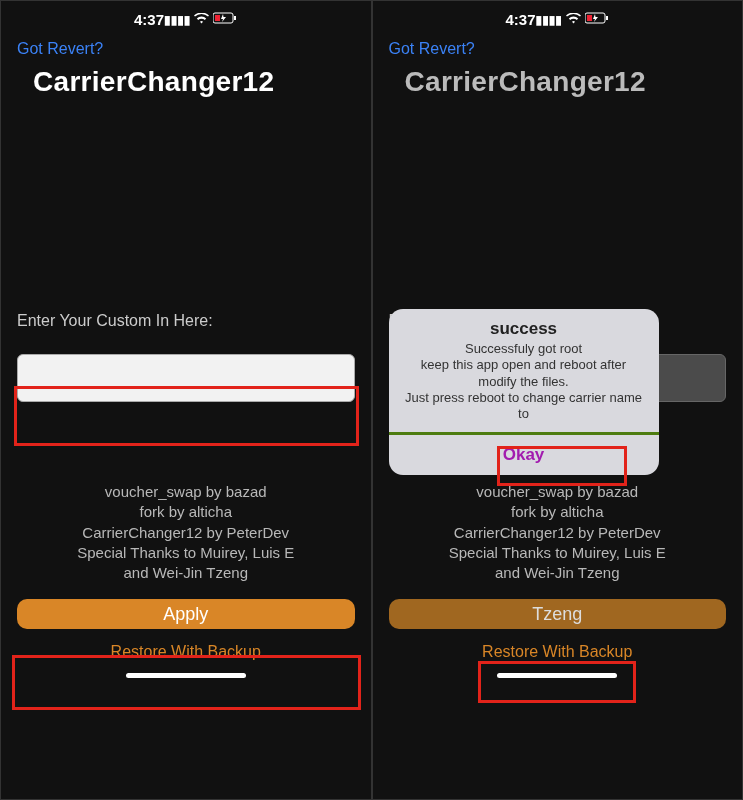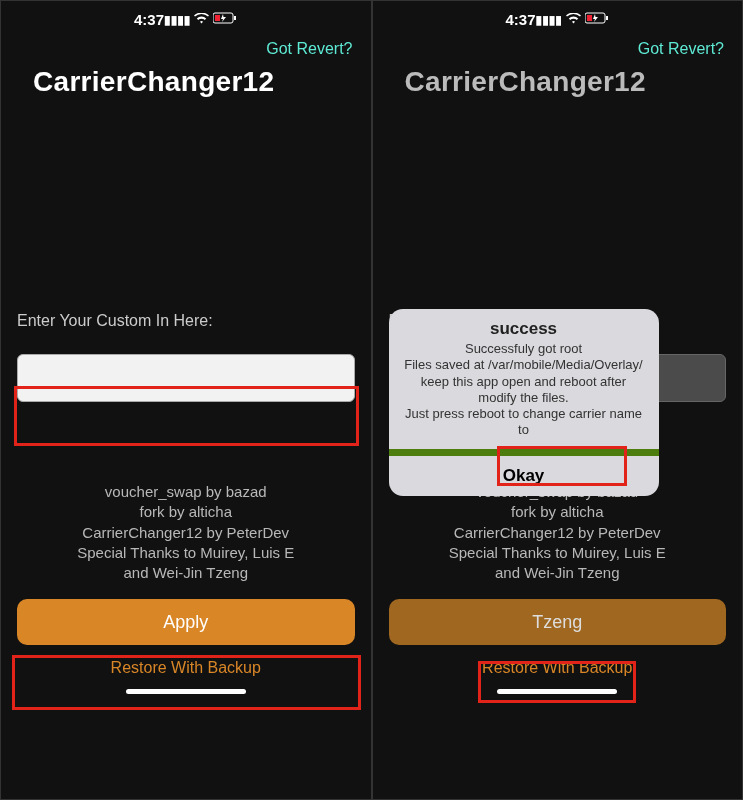--- a/index.html
+++ b/index.html
@@ -26,22 +26,22 @@
     justify-content: center;
     align-items: center;
     font-size: 15px;
     font-weight: 600;
     color: #fff;
     padding: 2px 4px 6px 4px;
   }
   .status-right { display: flex; gap: 4px; align-items: center; }
   .status-right span { font-size: 12px; }
   .got-revert {
-    color: #5eead4;
-    text-align: right;
+    color: #3b82f6;
+    text-align: left;
     font-size: 16px;
     padding: 6px 2px 8px 0;
   }
   .app-title {
     color: #fff;
     font-size: 28px;
     font-weight: 700;
     letter-spacing: 0.3px;
     margin-bottom: 4px;
     margin-left: 16px;
@@ -70,21 +70,21 @@
     line-height: 1.35;
     padding: 0 8px 10px 8px;
   }
   .apply-btn {
     background: #d98627;
     color: #fff;
     font-size: 18px;
     text-align: center;
     border: none;
     border-radius: 10px;
-    height: 46px;
+    height: 30px;
     width: 100%;
     margin-top: 6px;
     cursor: pointer;
   }
   .restore {
     color: #d98627;
     text-align: center;
     font-size: 16px;
     padding: 14px 0 8px 0;
   }
@@ -117,22 +117,22 @@
     font-size: 17px;
     padding: 10px 12px 2px 12px;
   }
   .dialog-body {
     font-size: 13px;
     line-height: 1.25;
     padding: 0 14px 10px 14px;
     color: #333;
   }
   .dialog-ok {
-    border-top: 7px solid #4d7c0f;
-    color: #000000;
+    border-top: 3px solid #4d7c0f;
+    color: #a21caf;
     font-size: 17px;
     font-weight: 600;
     padding: 10px 0;
     cursor: pointer;
   }
   .grey-input {
     width: 100%;
     height: 48px;
     background: #4b4b4b;
     border: 1px solid #666;
@@ -231,21 +231,20 @@
 
   <button class="apply-btn" style="background:#a06720;color:#ddd;">Tzeng</button>
 
   <div class="restore">Restore With Backup</div>
   <div class="home-ind"></div>
 
   <div class="dialog">
     <div class="dialog-title">success</div>
     <div class="dialog-body">
       <div>Successfuly got root</div>
-      <div>Files saved at /var/mobile/Media/Overlay/</div>
       <div>keep this app open and reboot after modify the files.</div>
       <div>Just press reboot to change carrier name to</div>
     </div>
     <div class="dialog-ok">Okay</div>
   </div>
 
   <div class="red-box" style="left:124px; top:445px; width:130px; height:40px;"></div>
   <div class="red-box" style="left:105px; top:660px; width:158px; height:42px;"></div>
 </div>
 

